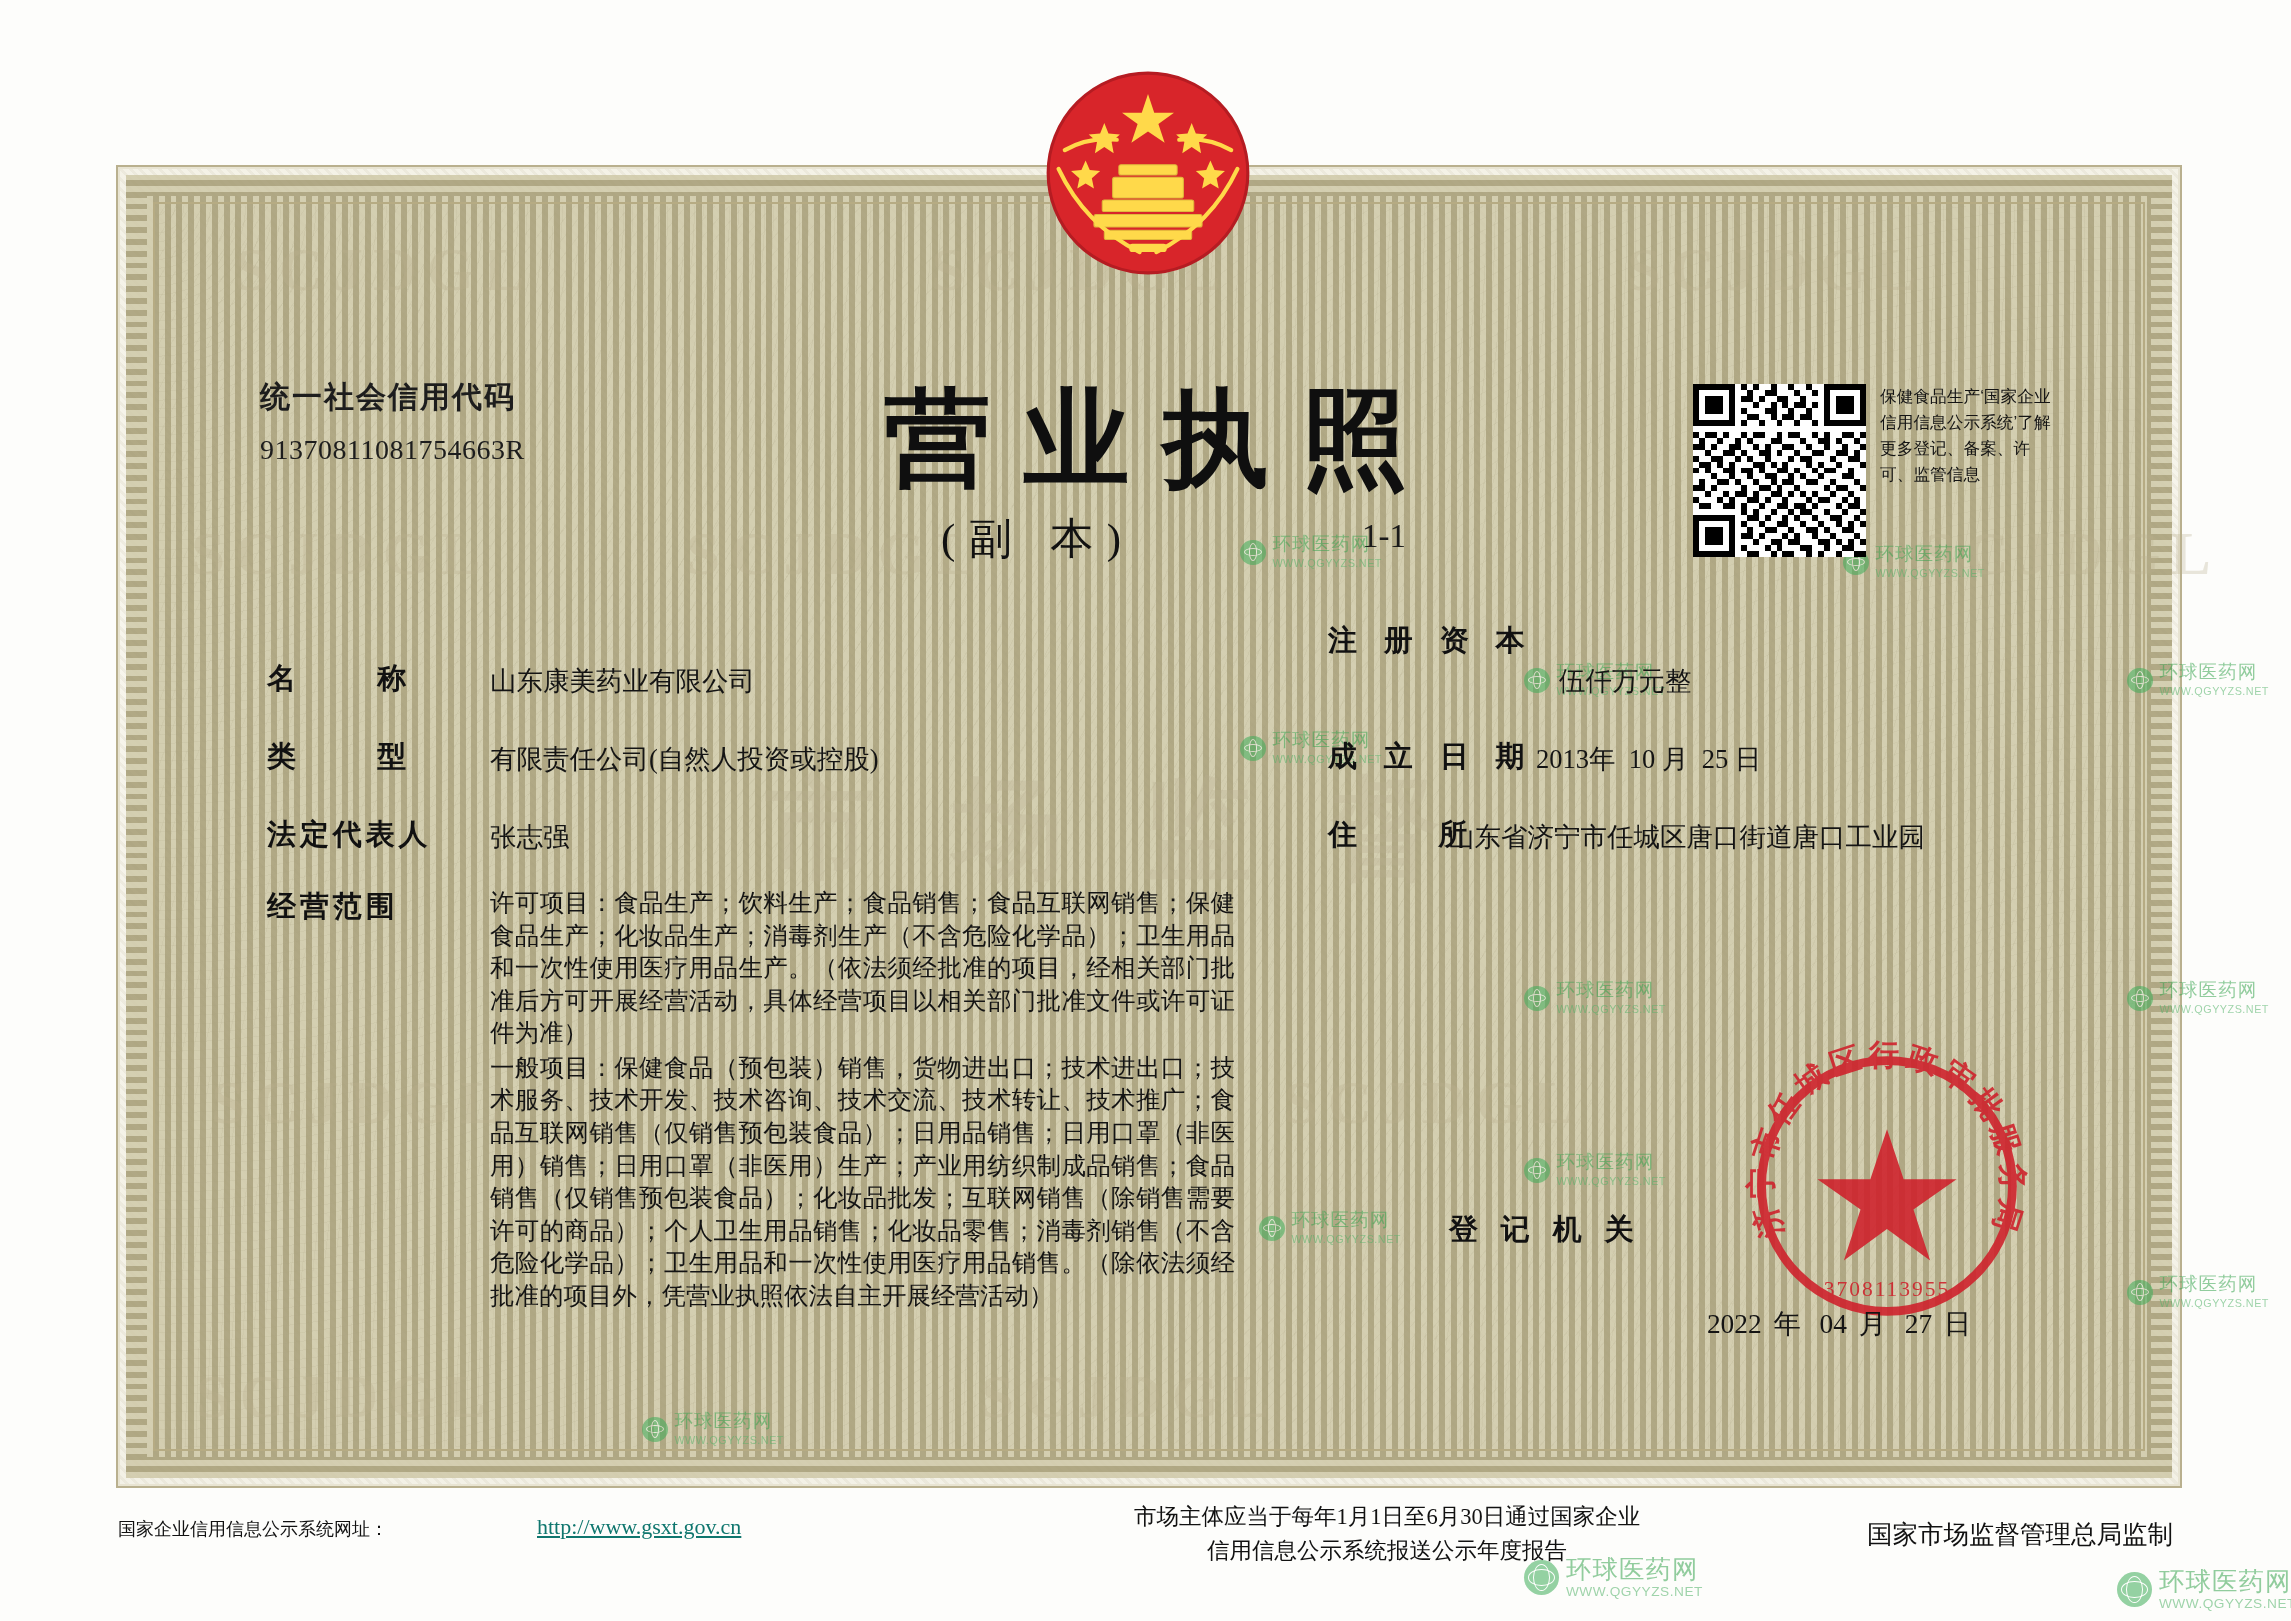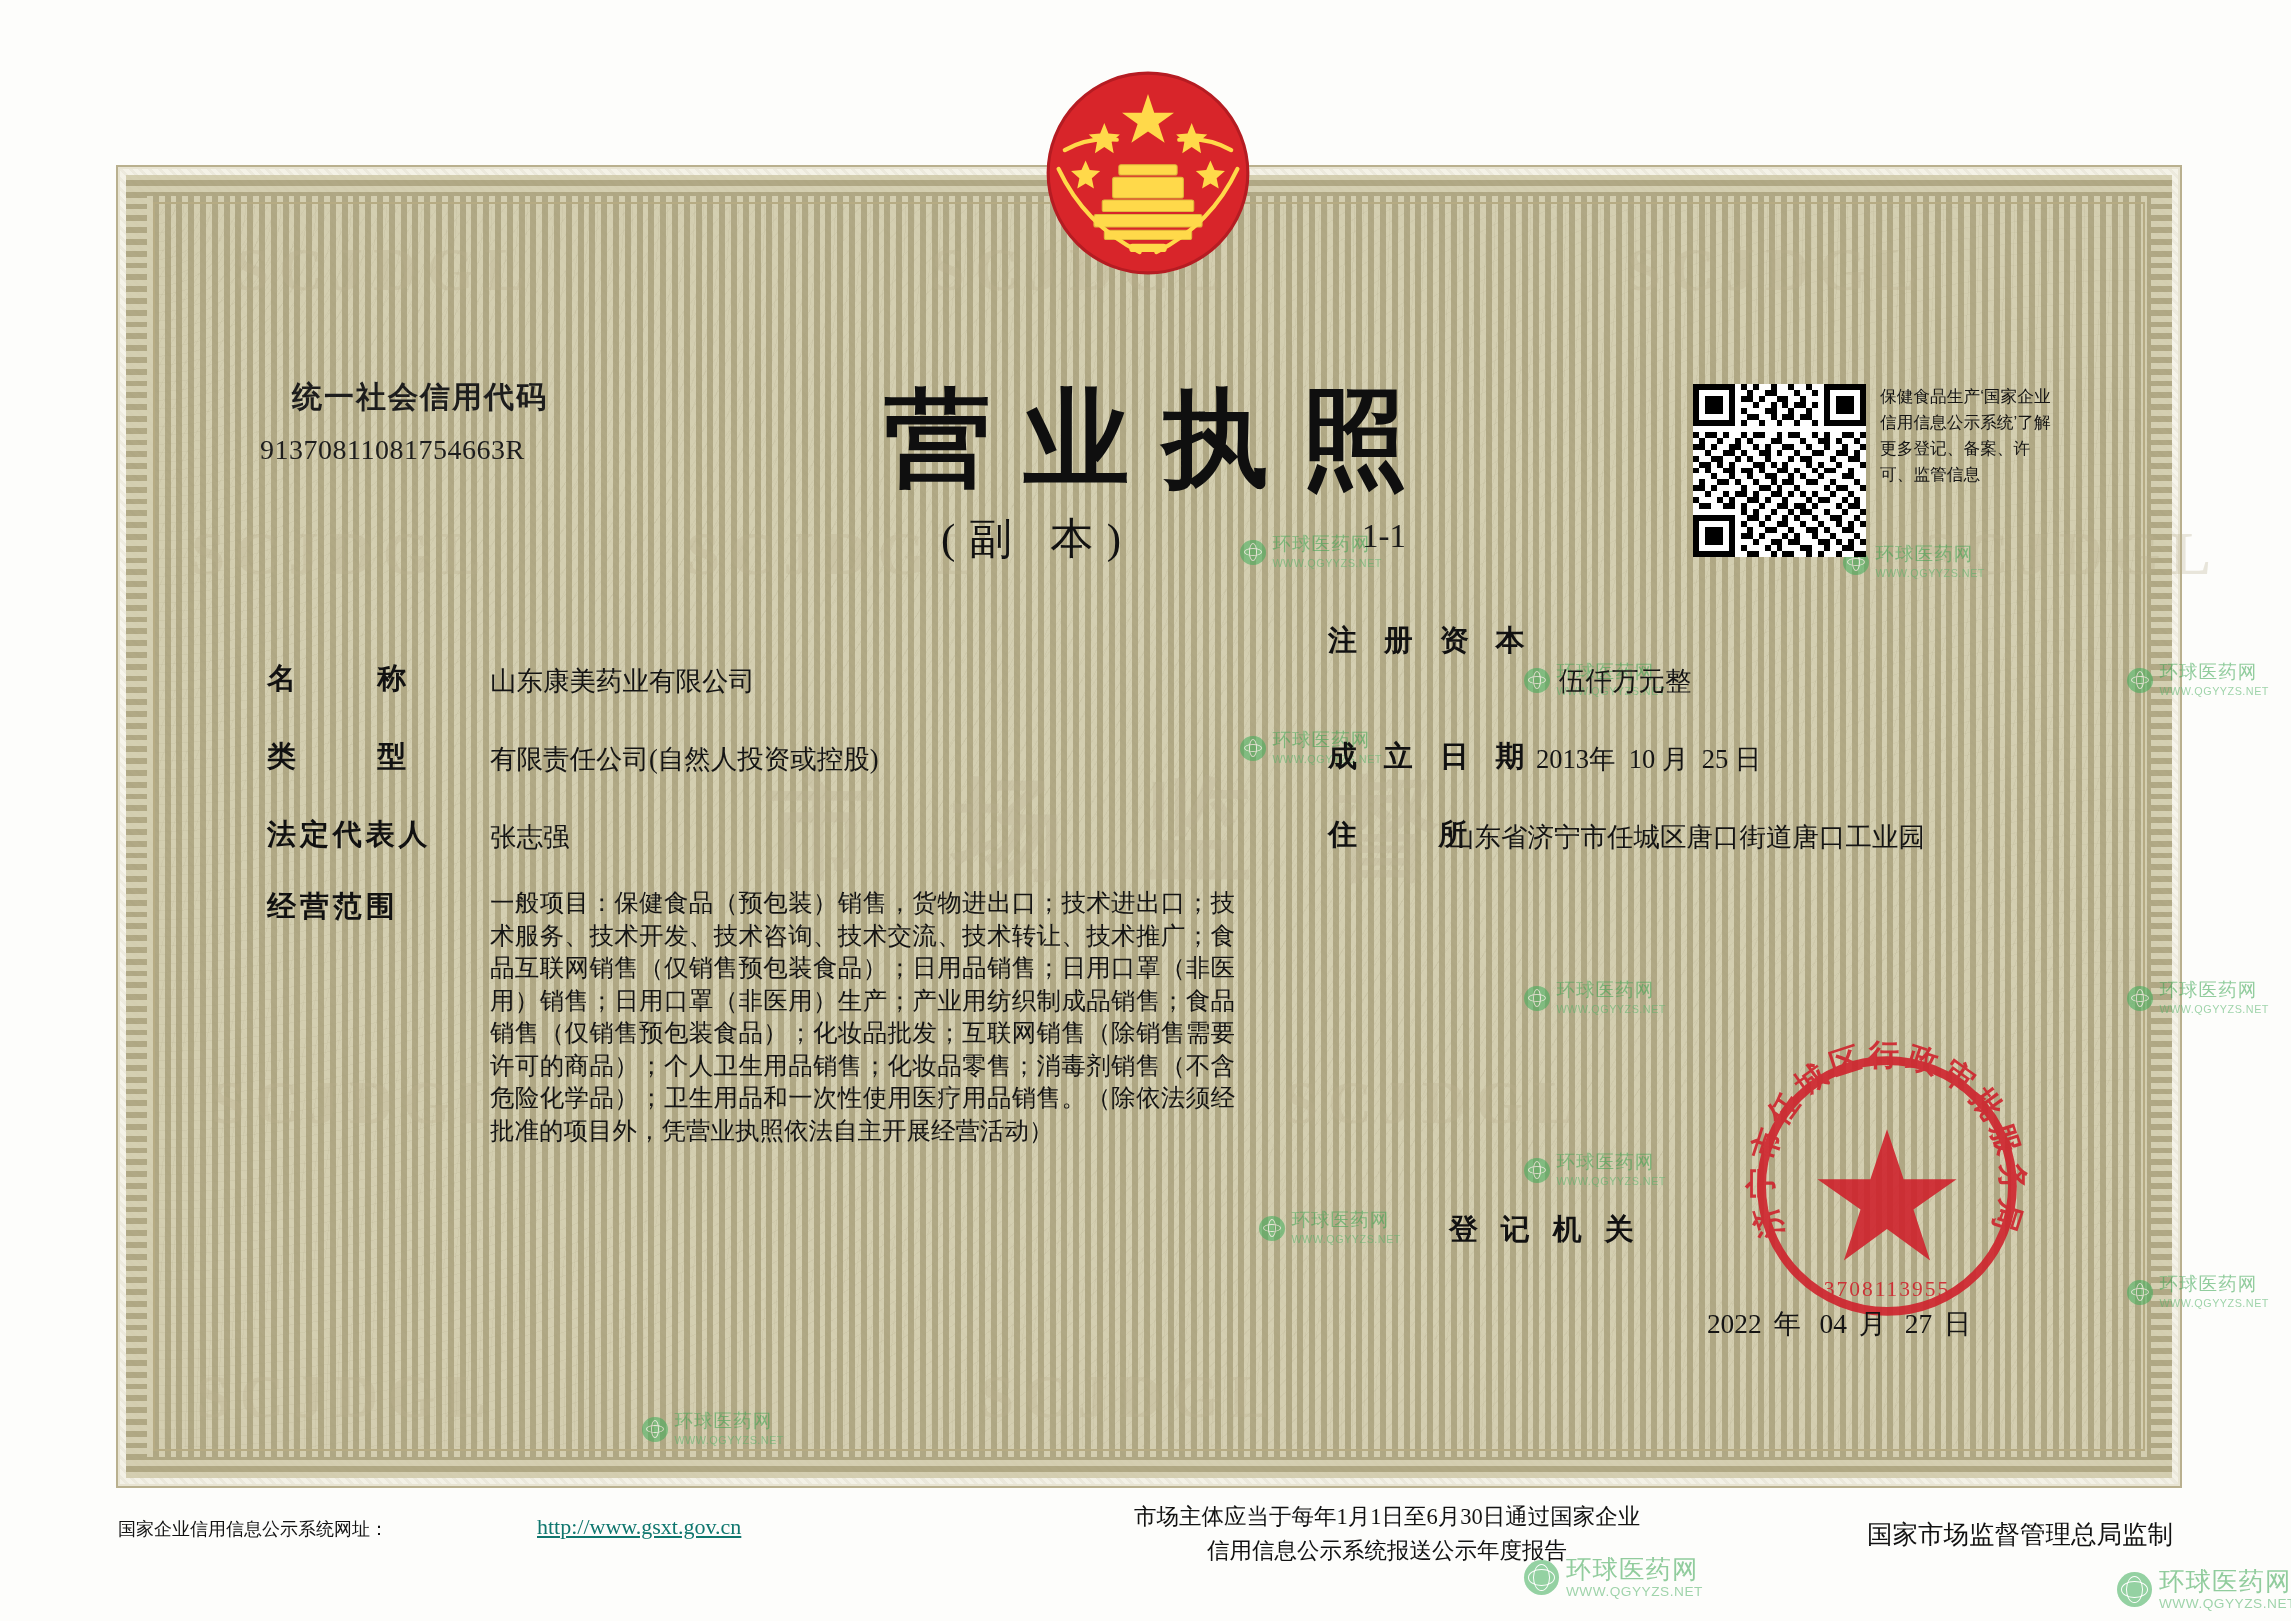--- a/index.html
+++ b/index.html
@@ -149,21 +149,20 @@
     left: 260px;
     top: 377px;
     z-index: 5;
   }
   #code-label {
     font-size: 30px;
     letter-spacing: 2px;
     color: #1d1d1d;
     font-weight: 700;
     font-family: "Liberation Serif", serif;
-    margin-left: 32px;
   }
   #code-value {
     margin-top: 15.7px;
     font-size: 28px;
     letter-spacing: 0.5px;
     color: #1d1d1d;
     font-family: "Liberation Serif", serif;
   }
 
   #title {
@@ -716,20 +715,21 @@
   <div class="fld-value" style="left:490px; top:663px;">山东康美药业有限公司</div>
 
   <div class="fld-label" style="left:267px; top:737px; letter-spacing:37px;">类    型</div>
   <div class="fld-value" style="left:490px; top:741px;">有限责任公司(自然人投资或控股)</div>
 
   <div class="fld-label" style="left:267px; top:815px; letter-spacing:3.9px;">法定代表人</div>
   <div class="fld-value" style="left:490px; top:819px;">张志强</div>
 
   <div class="fld-label" style="left:267px; top:887px; letter-spacing:3.9px;">经营范围</div>
   <div id="scope-value">
+    <p>许可项目：食品生产；饮料生产；食品销售；食品互联网销售；保健食品生产；化妆品生产；消毒剂生产（不含危险化学品）；卫生用品和一次性使用医疗用品生产。（依法须经批准的项目，经相关部门批准后方可开展经营活动，具体经营项目以相关部门批准文件或许可证件为准）</p>
     <p>一般项目：保健食品（预包装）销售，货物进出口；技术进出口；技术服务、技术开发、技术咨询、技术交流、技术转让、技术推广；食品互联网销售（仅销售预包装食品）；日用品销售；日用口罩（非医用）销售；日用口罩（非医用）生产；产业用纺织制成品销售；食品销售（仅销售预包装食品）；化妆品批发；互联网销售（除销售需要许可的商品）；个人卫生用品销售；化妆品零售；消毒剂销售（不含危险化学品）；卫生用品和一次性使用医疗用品销售。（除依法须经批准的项目外，凭营业执照依法自主开展经营活动）</p>
   </div>
 
   <div class="fld-label" style="left:1328px; top:621px; letter-spacing:9.8px;">注 册 资 本</div>
   <div class="fld-value" style="left:1536px; top:663px;margin-left:23px;">伍仟万元整</div>
 
   <div class="fld-label" style="left:1328px; top:737px; letter-spacing:9.8px;">成 立 日 期</div>
   <div class="fld-value" style="left:1536px; top:741px;">
     <span>2013</span><span>年</span>
     &nbsp;<span>10</span>&nbsp;<span>月</span>

